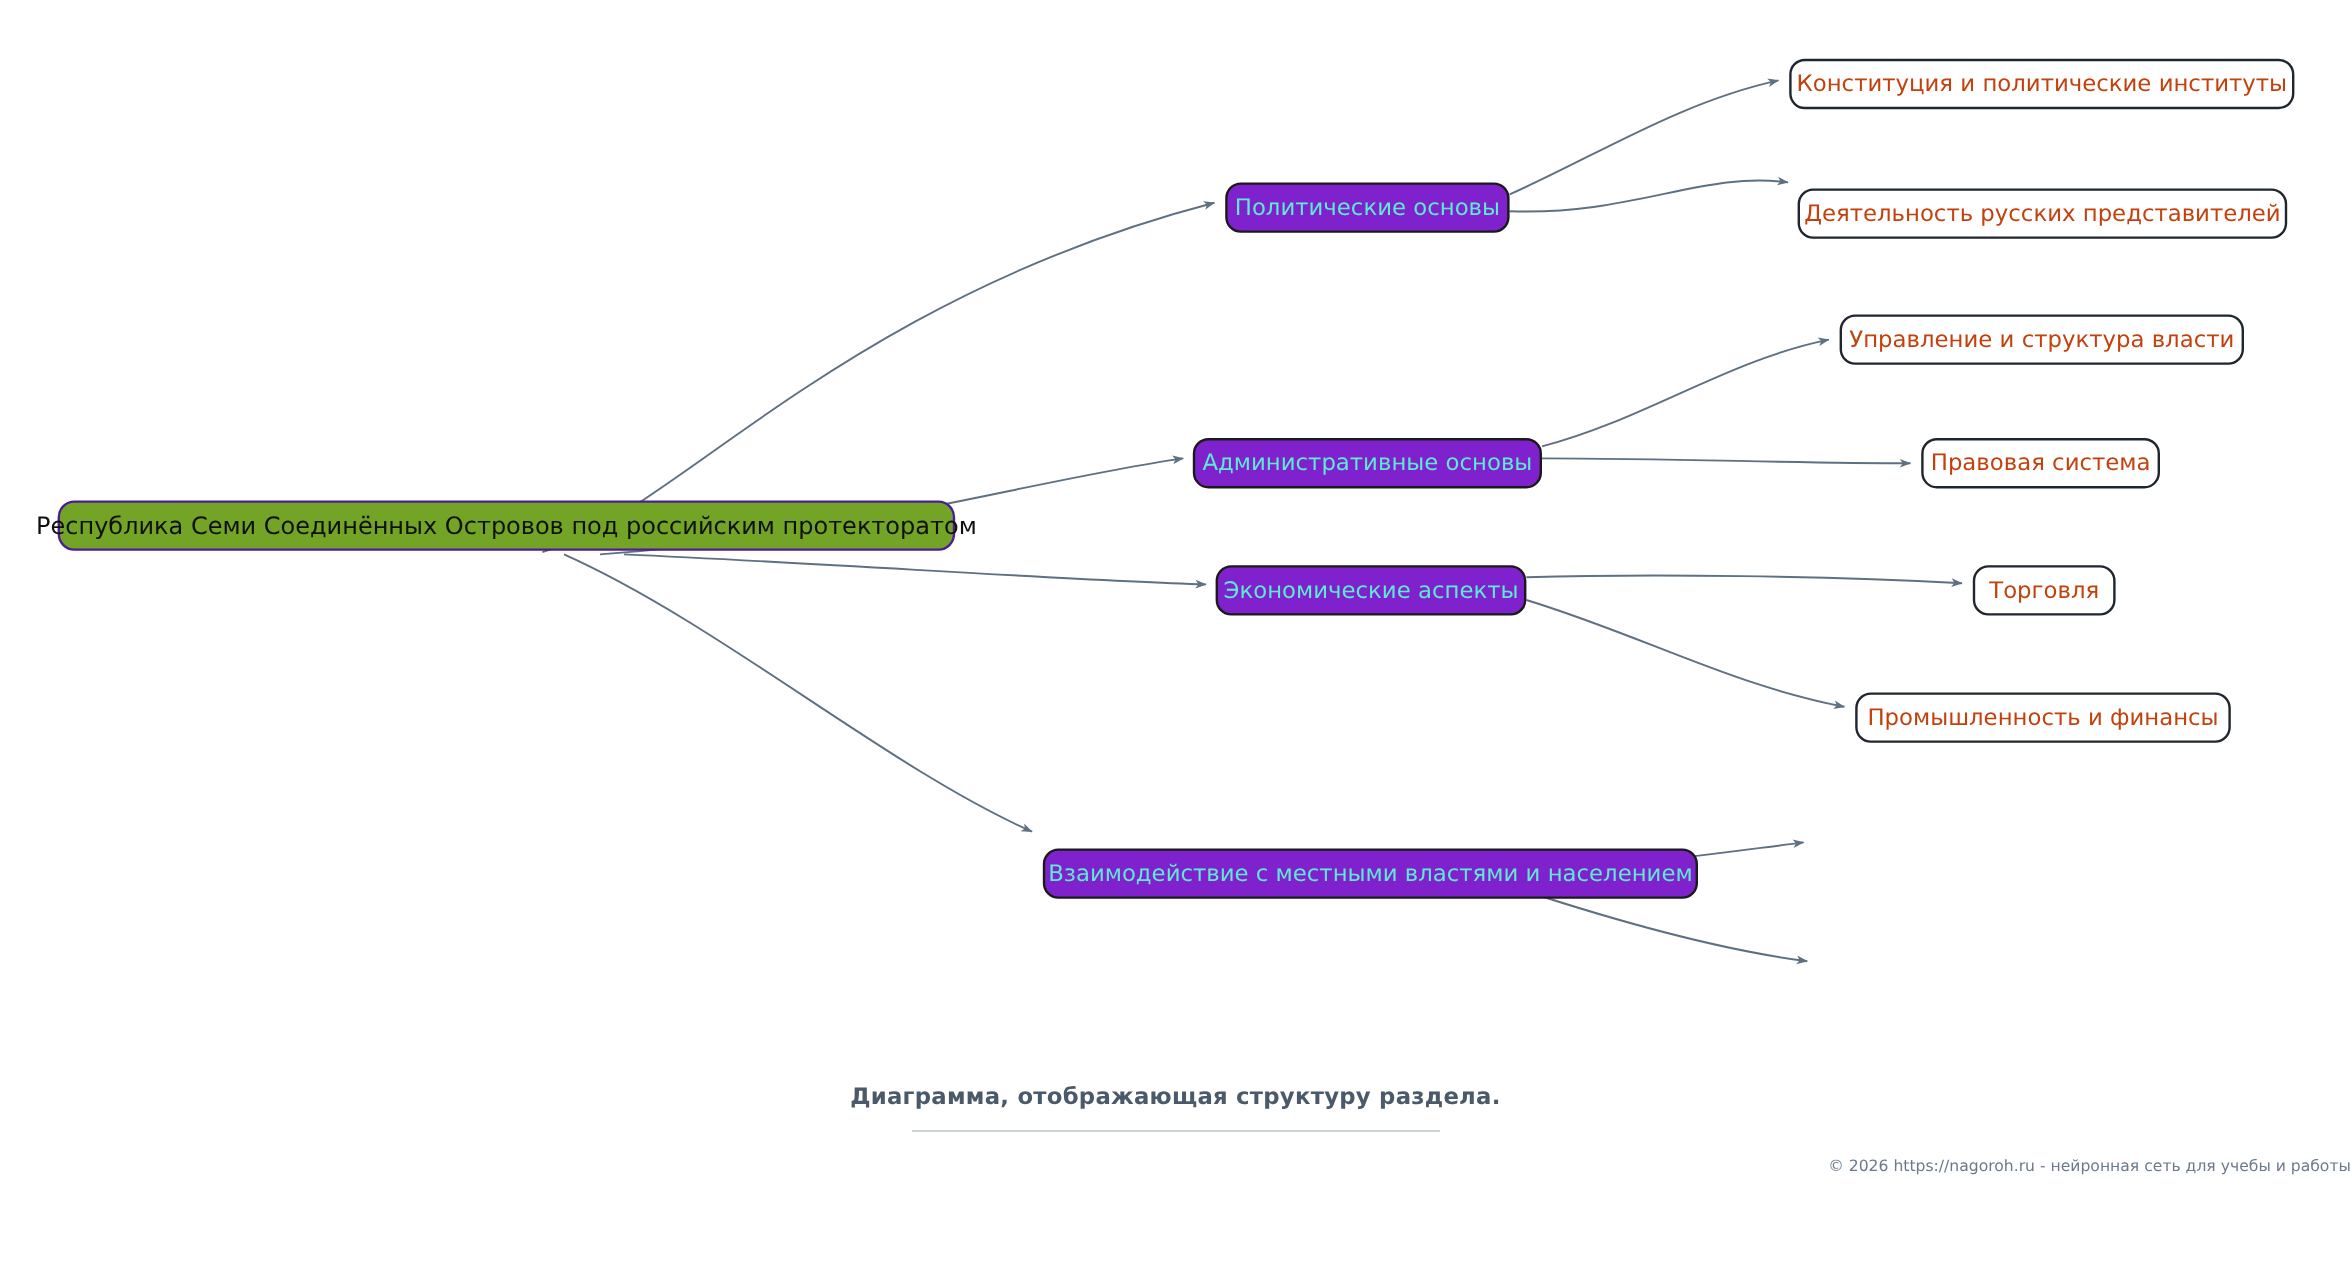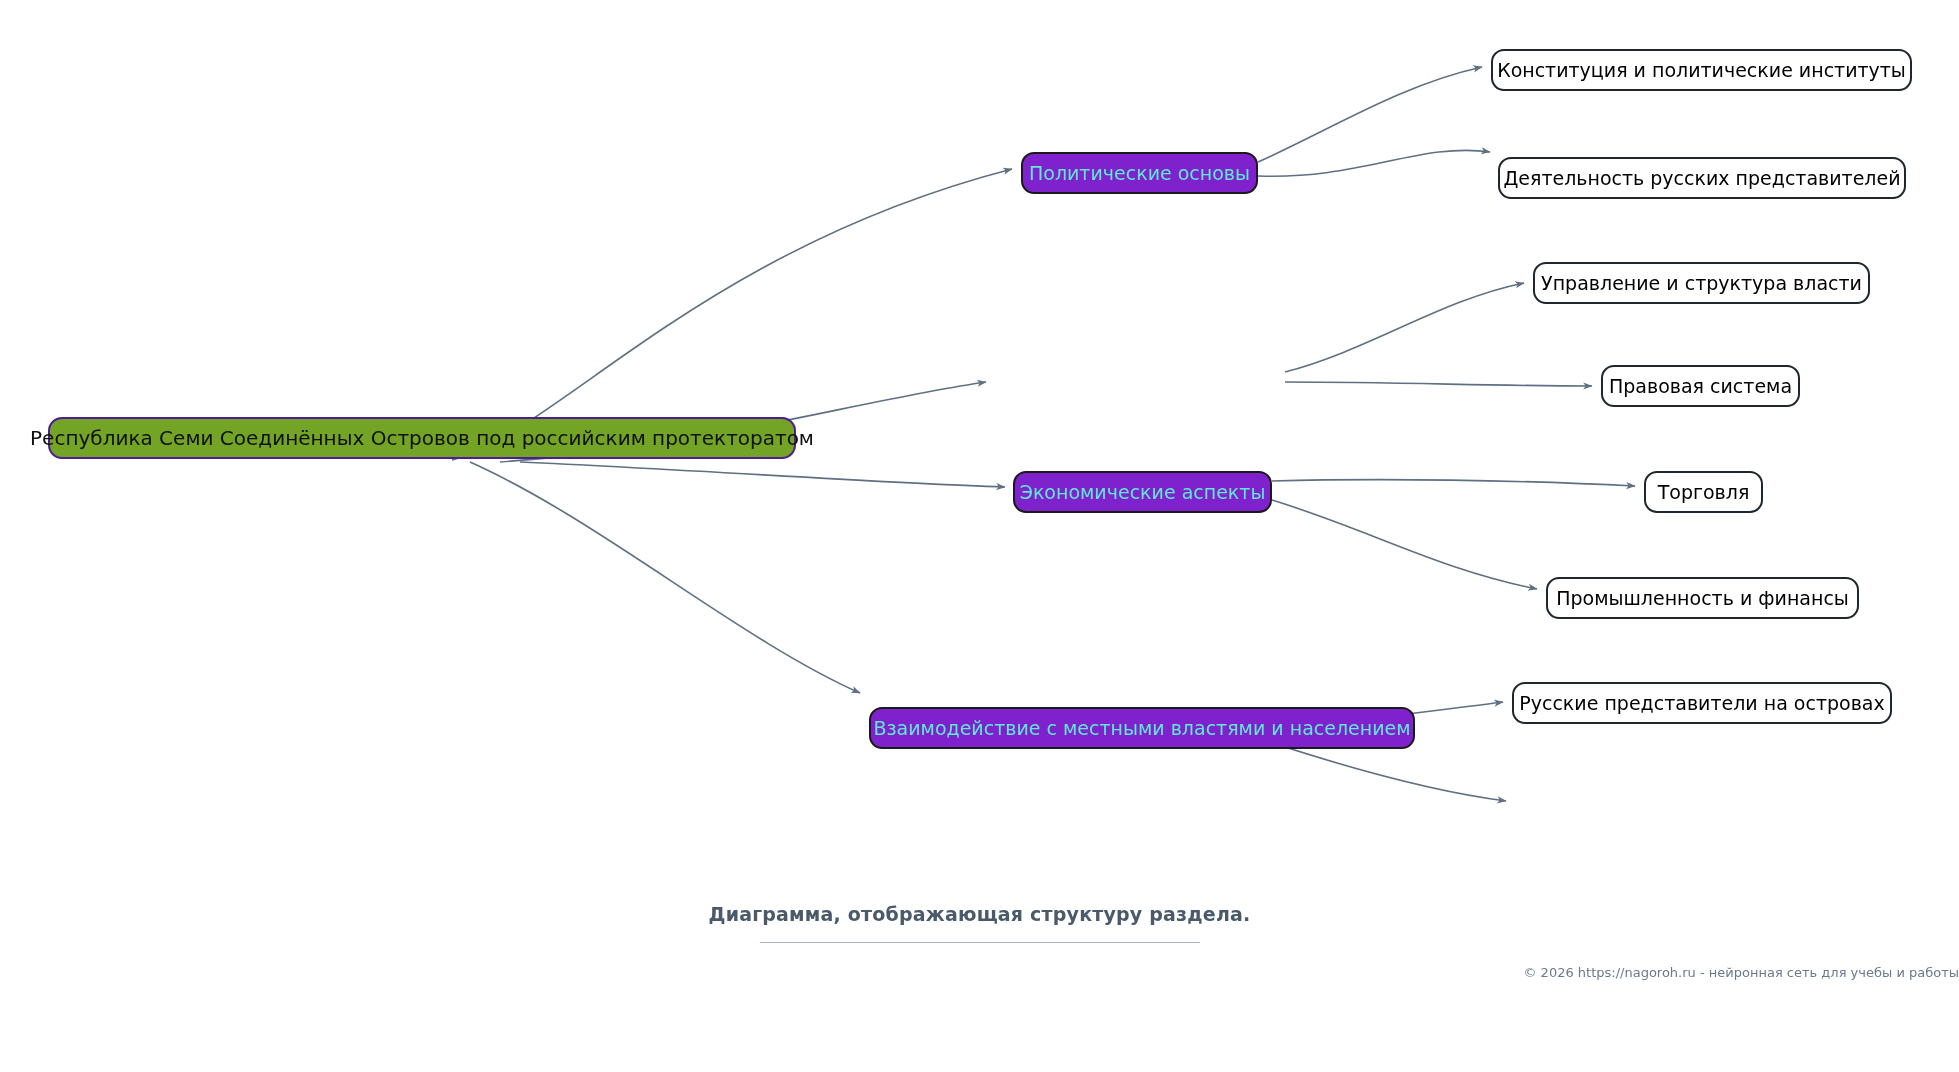--- a/index.html
+++ b/index.html
@@ -67,21 +67,21 @@
     color: #5eead4;
     font-size: 19px;
     padding: 0 14px;
   }
 
   
   .node-leaf {
     background: #ffffff;
     border: 2px solid #20262e;
     border-radius: 13px;
-    color: #000000;
+    color: #c2410c;
     font-size: 19px;
     padding: 0 14px;
   }
 
   
   #caption-block {
     position: absolute;
     left: 0;
     top: 903px;
     width: 1959px;
@@ -149,43 +149,43 @@
   <div class="node node-branch" style="left:1021px; top:152px; width:237px; height:42px;">
     <span class="node-label">Политические основы</span>
   </div>
   <div class="node node-leaf" style="left:1491px; top:49px; width:421px; height:42px;">
     <span class="node-label">Конституция и политические институты</span>
   </div>
   <div class="node node-leaf" style="left:1498px; top:157px; width:408px; height:42px;">
     <span class="node-label">Деятельность русских представителей</span>
   </div>
 
+  <div class="node node-branch" style="left:994px; top:365px; width:291px; height:42px;">
+    <span class="node-label">Административные основы</span>
+  </div>
   <div class="node node-leaf" style="left:1533px; top:262px; width:337px; height:42px;">
     <span class="node-label">Управление и структура власти</span>
   </div>
   <div class="node node-leaf" style="left:1601px; top:365px; width:199px; height:42px;">
     <span class="node-label">Правовая система</span>
   </div>
 
   <div class="node node-branch" style="left:1013px; top:471px; width:259px; height:42px;">
     <span class="node-label">Экономические аспекты</span>
   </div>
   <div class="node node-leaf" style="left:1644px; top:471px; width:119px; height:42px;">
     <span class="node-label">Торговля</span>
   </div>
   <div class="node node-leaf" style="left:1546px; top:577px; width:313px; height:42px;">
     <span class="node-label">Промышленность и финансы</span>
   </div>
 
   <div class="node node-branch" style="left:869px; top:682px; width:546px; height:42px;margin-top:25px;">
     <span class="node-label">Взаимодействие с местными властями и населением</span>
   </div>
-  <div class="node node-leaf" style="left:1512px; top:682px; width:380px; height:42px;">
-    <span class="node-label">Русские представители на островах</span>
-  </div>
 
 </div>
 
 <div id="caption-block">
   <div id="caption-title">Диаграмма, отображающая структуру раздела.</div>
   <hr id="caption-divider">
   <div id="caption-footer">© 2026 https://nagoroh.ru - нейронная сеть для учебы и работы</div>
 </div>
 
 </body></html>

